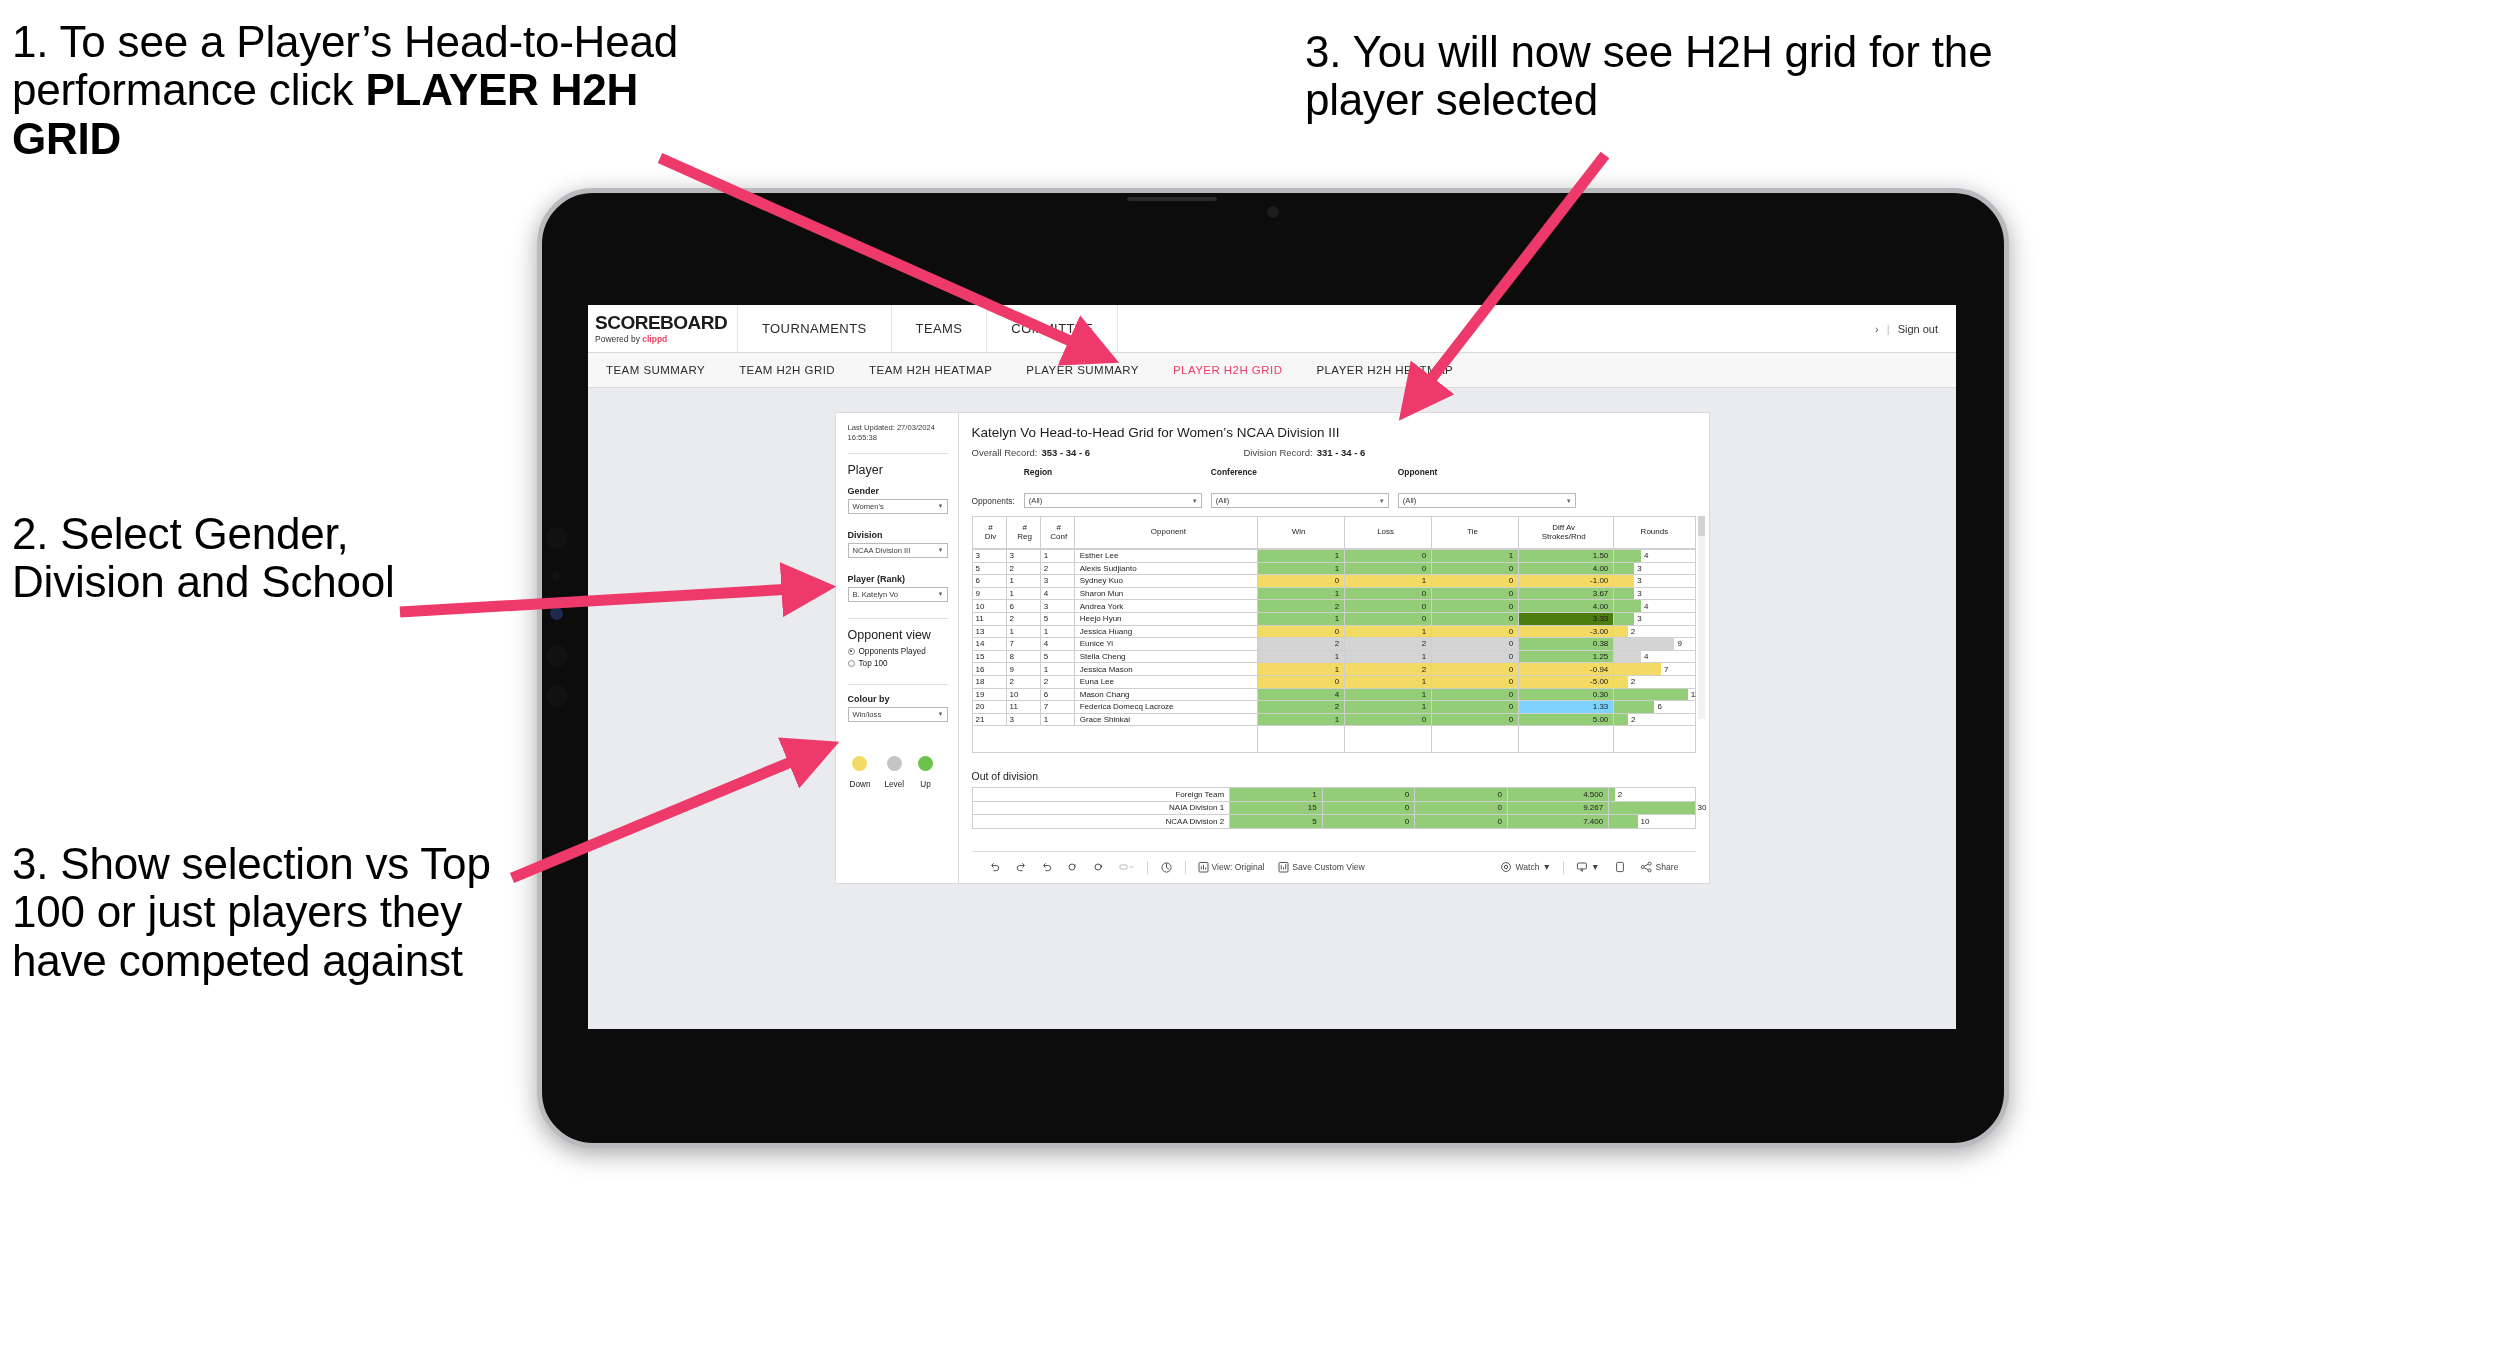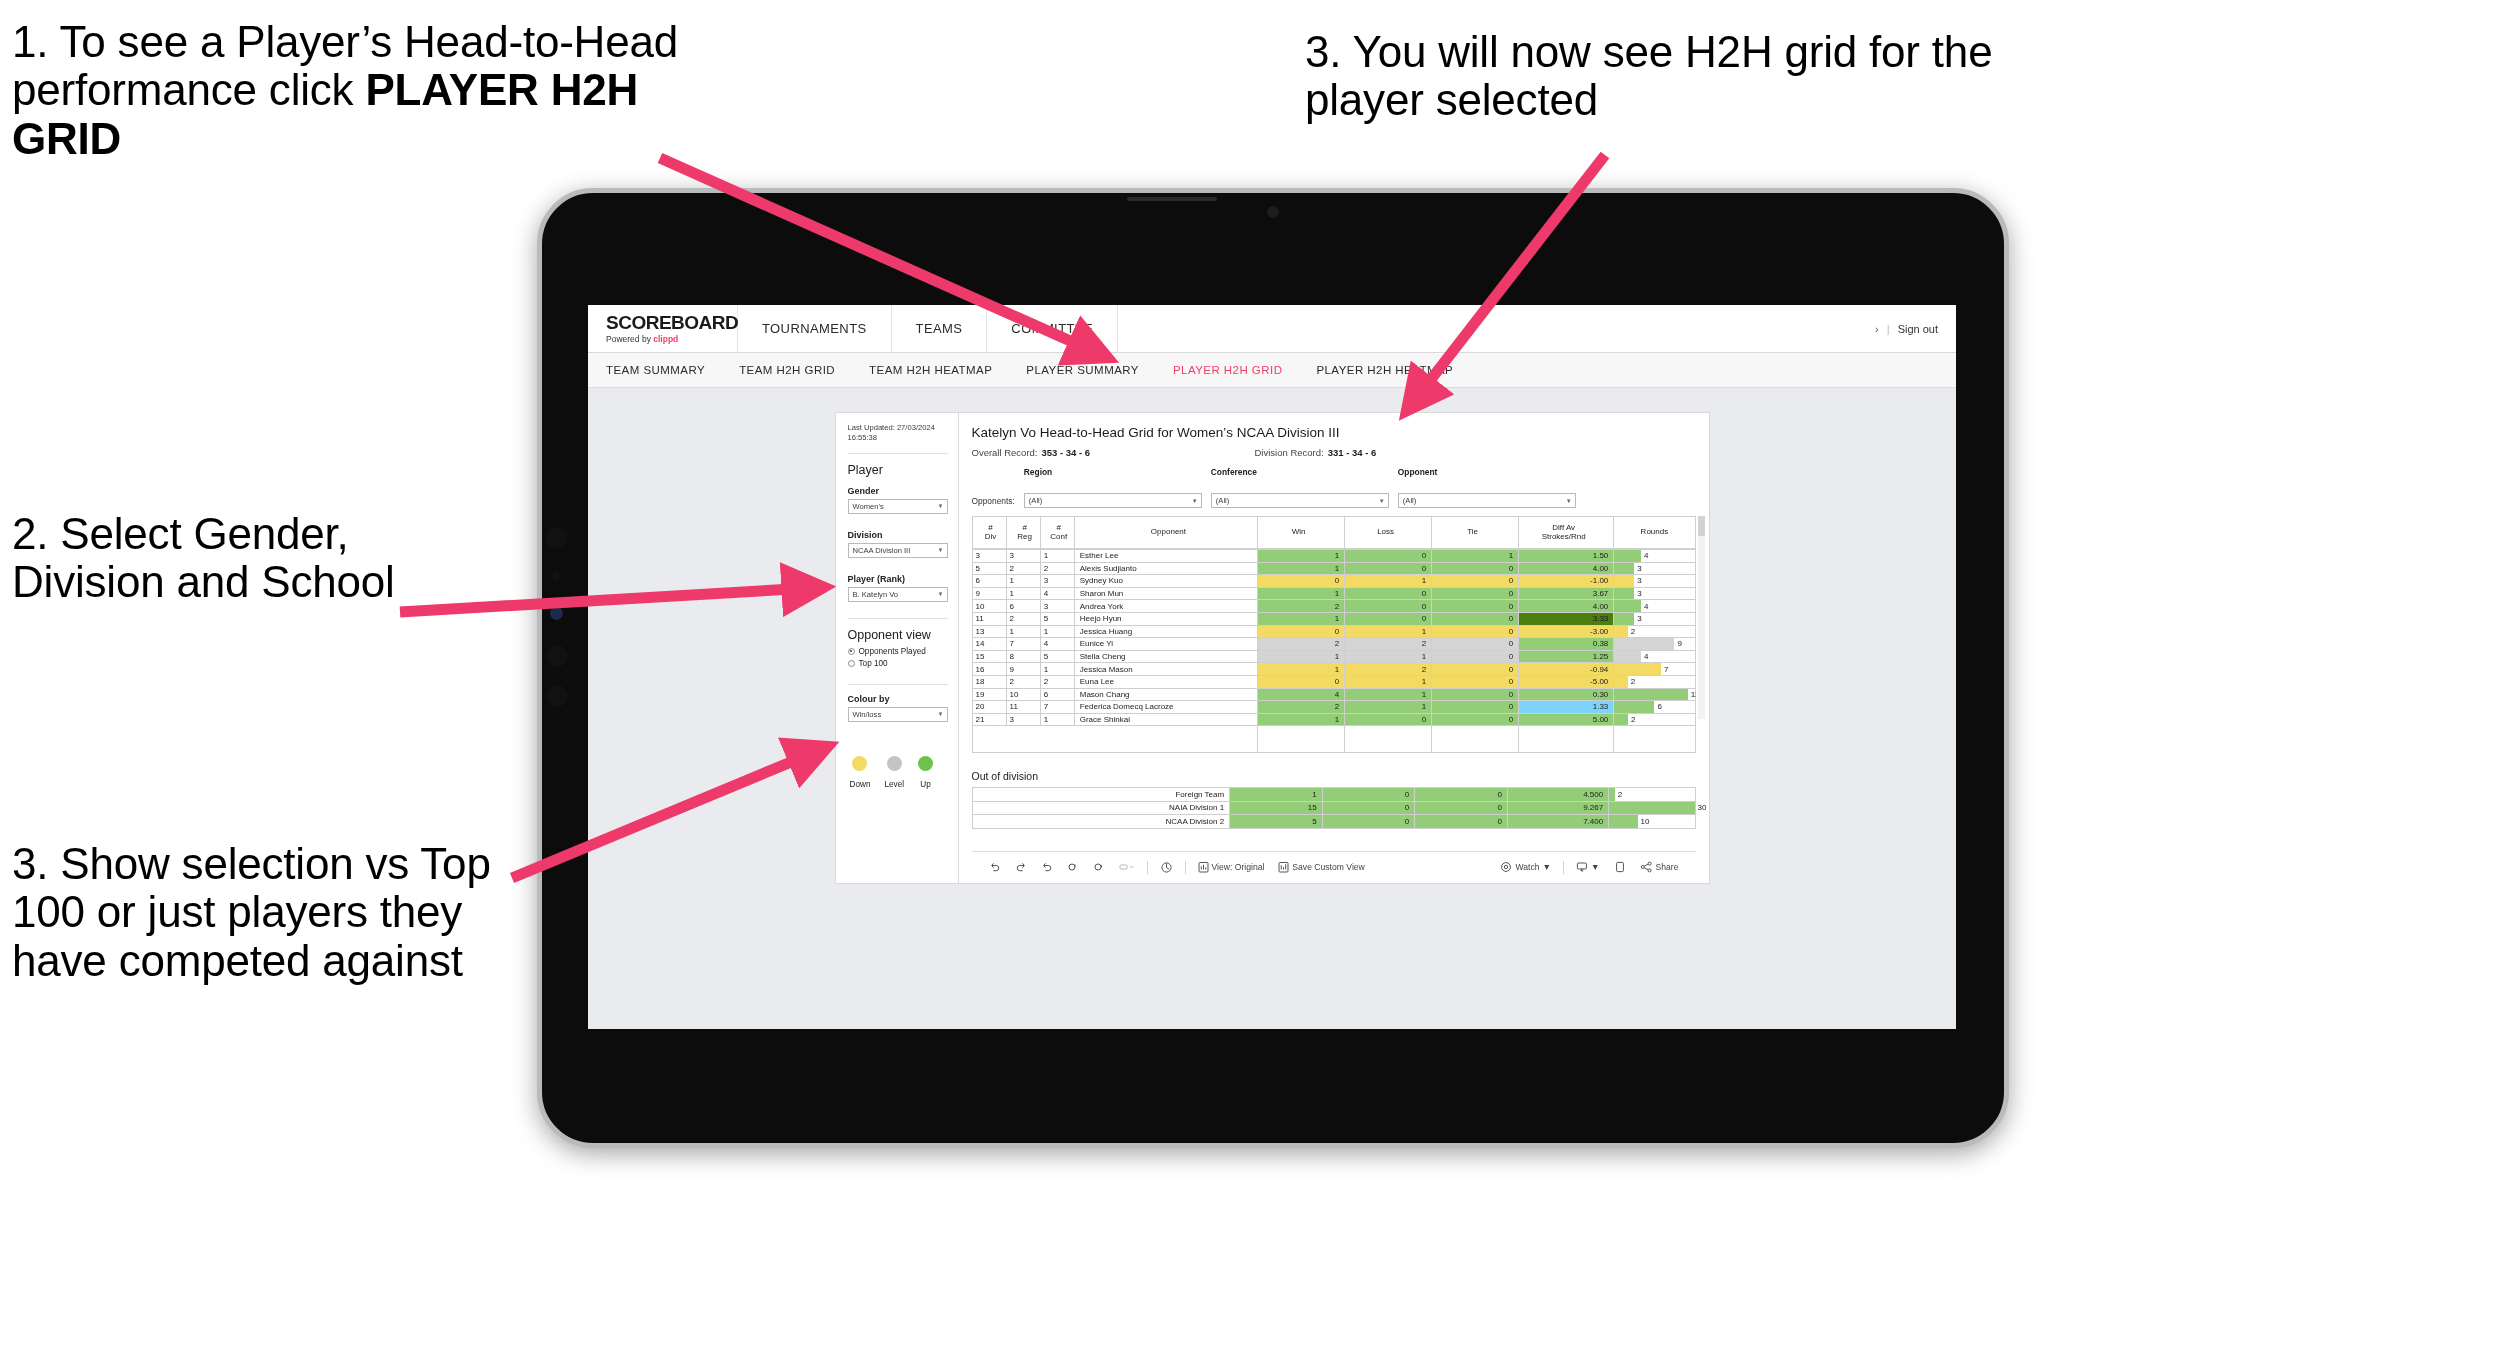--- a/index.html
+++ b/index.html
@@ -47,21 +47,21 @@
 
   #screen{
     position:absolute;left:46px;top:112px;width:1368px;height:724px;
     background:#e9ebee;overflow:hidden;
   }
 
   
   #app-header{height:47px;background:#fff;display:flex;align-items:stretch;
     border-bottom:1px solid #d8d8d8;position:relative;}
   #brand{width:150px;display:flex;flex-direction:column;justify-content:center;
-    padding-left:18px;border-right:1px solid #e4e4e4;box-sizing:border-box;}
+    padding-left:7px;border-right:1px solid #e4e4e4;box-sizing:border-box;}
   #brand-title{font-size:19px;font-weight:bold;letter-spacing:-0.5px;color:#1b1b1b;
     font-family:"Liberation Sans",sans-serif;line-height:1;}
   #brand-sub{font-size:8.5px;color:#333;margin-top:3px;line-height:1;}
   #brand-sub .pink{color:#ef3e67;font-weight:bold;}
   .topnav-item{display:flex;align-items:center;padding:0 24px;font-size:13px;
     color:#2a2a2a;letter-spacing:.4px;border-right:1px solid #e4e4e4;cursor:pointer;}
   #topnav-right{margin-left:auto;display:flex;align-items:center;padding-right:18px;
     font-size:11px;color:#333;gap:8px;}
   #topnav-right .sep{color:#bbb;}
   .chev{font-size:11px;color:#555;}
@@ -93,21 +93,21 @@
   .radio.on:after{content:"";position:absolute;left:1.2px;top:1.2px;width:2.6px;height:2.6px;
     background:#333;border-radius:50%;}
   #legend{display:flex;gap:14px;margin-top:34px;padding-left:2px;}
   .lg{display:flex;flex-direction:column;align-items:center;gap:9px;}
   .dot{width:15px;height:15px;border-radius:50%;}
   .lg-label{font-size:8.2px;color:#222;}
 
   
   #main{flex:1;padding:12px 13px 0 13px;box-sizing:border-box;position:relative;}
   #grid-title{font-size:13.5px;color:#1c1c1c;margin:0 0 7px 0;}
-  #records{display:flex;font-size:9.5px;color:#444;margin-bottom:9px;gap:11px;}
+  #records{display:flex;font-size:9.5px;color:#444;margin-bottom:9px;}
   #records .rec{display:flex;gap:4px;}
   #records .rec:first-child{width:272px;}
   #records b{color:#1c1c1c;}
   #filters{display:flex;align-items:flex-end;gap:9px;margin-bottom:8px;}
   #opp-label{font-size:8.4px;color:#333;padding-bottom:2px;}
   .filter{width:178px;}
   .filter .fl{font-size:8.4px;color:#222;font-weight:bold;margin-bottom:16px;}
   .filter .sel{margin-bottom:0;height:13px;}
 
   

